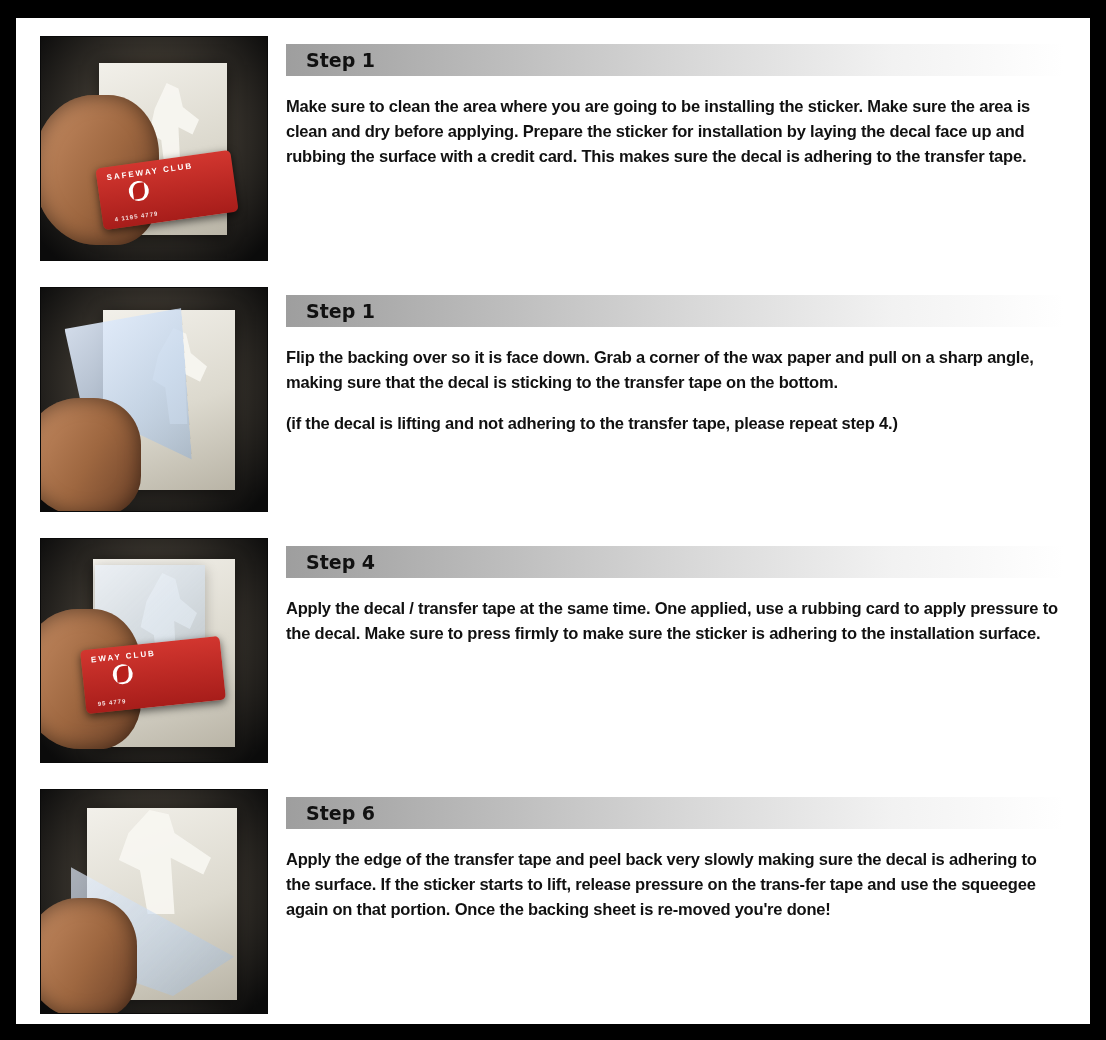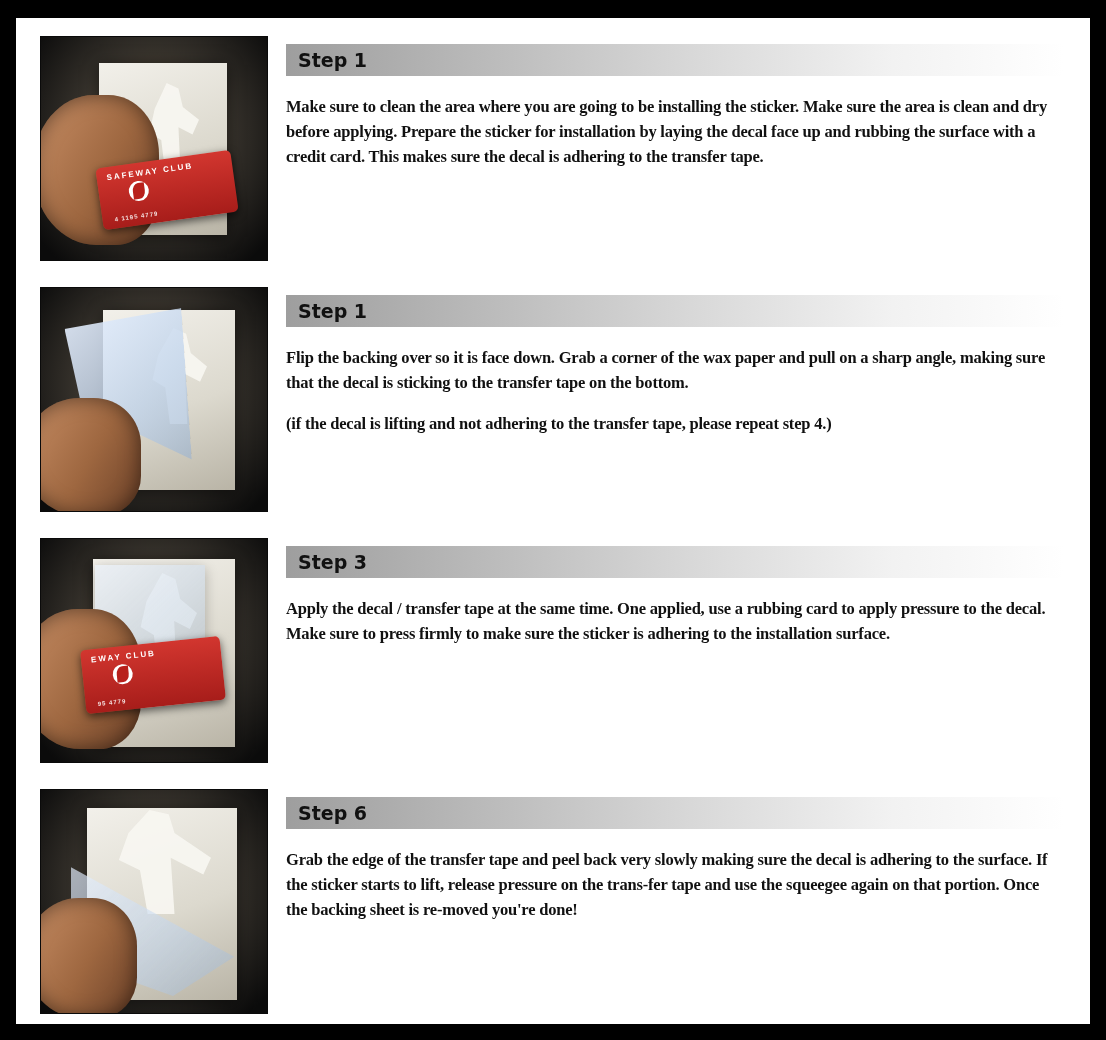--- a/index.html
+++ b/index.html
@@ -140,32 +140,32 @@
   .step-body {
     flex: 1 1 auto;
     min-width: 0;
     padding-top: 8px;
   }
   .step-header {
     height: 32px;
     background: linear-gradient(90deg, #9e9e9e 0%, #bdbdbd 28%, #d8d8d8 52%, #f2f2f2 78%, #ffffff 100%);
     display: flex;
     align-items: center;
-    padding-left: 12px;
+    padding-left: 20px;
     box-sizing: border-box;
   }
   .step-header .step-title {
     font-size: 19px;
     font-weight: bold;
     color: #111111;
     font-family: "DejaVu Sans", sans-serif;
   }
   .step-text {
     margin-top: 18px;
-    font-family: Liberation Serif, serif;
+    font-family: Liberation Sans, sans-serif;
     font-size: 16.5px;
     font-weight: bold;
     line-height: 1.52;
     color: #111111;
     letter-spacing: -0.2px;
   }
   .step-text p {
     margin: 0 0 16px 0;
   }
   .step-text p:last-child {
@@ -228,41 +228,41 @@
           <div class="tape" style="left:54px; top:26px; width:110px; height:90px; opacity:.55;"></div>
           <div class="hand" style="left:-22px; top:70px; width:122px; height:140px;"></div>
           <div class="card" style="left:42px; top:104px; width:140px; height:64px; transform: rotate(-6deg);">
             <span class="card-brand">EWAY CLUB</span>
             <span class="card-logo"></span>
             <span class="card-num">95 4779</span>
           </div>
         </div>
         <div class="step-body">
           <div class="step-header">
-            <span class="step-title">Step 3</span>
+            <span class="step-title">Step 4</span>
           </div>
           <div class="step-text">
             <p>Apply the decal / transfer tape at the same time.  One applied, use a rubbing card to apply pressure to the decal.  Make sure to press firmly to make sure the sticker is adhering to the installation surface.</p>
           </div>
         </div>
       </div>
 
       <div class="step-row">
         <div class="photo">
           <div class="glow"></div>
           <div class="paper paper-main" style="left:46px; top:18px; width:150px; height:192px;"></div>
           <div class="silhouette" style="left:74px; top:20px; width:96px; height:104px; clip-path: polygon(36% 0%, 56% 4%, 62% 22%, 100% 46%, 92% 62%, 58% 46%, 62% 100%, 34% 100%, 26% 58%, 4% 48%, 14% 22%);"></div>
           <div class="tape" style="left:30px; top:66px; width:170px; height:140px; clip-path: polygon(0% 8%, 96% 72%, 60% 100%, 0% 74%); opacity:.75;"></div>
           <div class="hand" style="left:-16px; top:108px; width:112px; height:120px;"></div>
         </div>
         <div class="step-body">
           <div class="step-header">
             <span class="step-title">Step 6</span>
           </div>
           <div class="step-text">
-            <p>Grab the edge of the transfer tape and peel back very slowly making sure the decal is adhering to the surface.  If the sticker starts to lift, release pressure on the trans-fer tape and use the squeegee again on that portion.  Once the backing sheet is re-moved you're done!</p>
+            <p>Apply the edge of the transfer tape and peel back very slowly making sure the decal is adhering to the surface.  If the sticker starts to lift, release pressure on the trans-fer tape and use the squeegee again on that portion.  Once the backing sheet is re-moved you're done!</p>
           </div>
         </div>
       </div>
 
     </div>
   </div>
 </div>
 
 </body></html>

